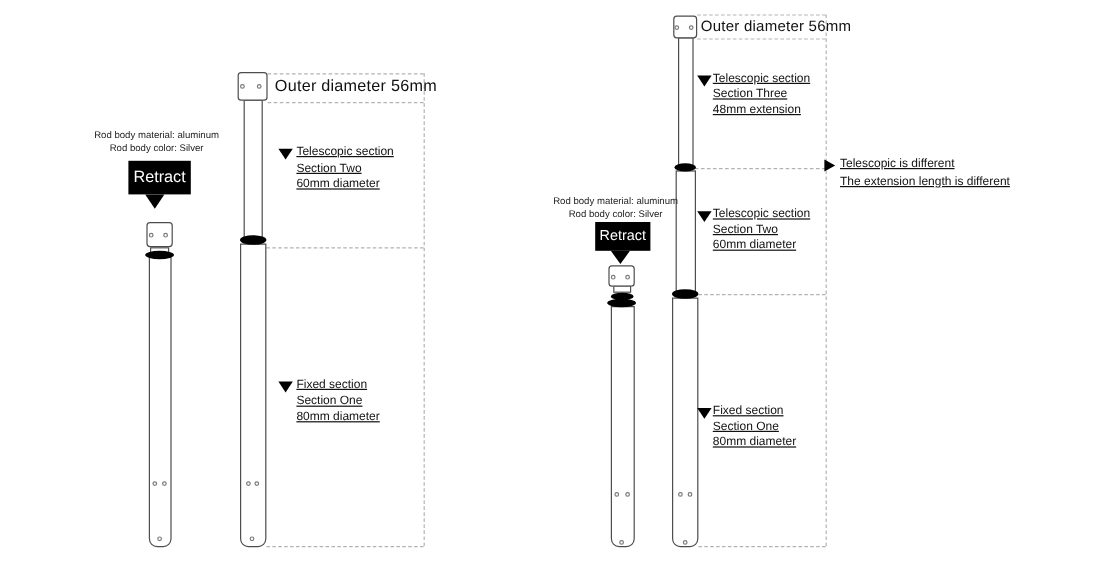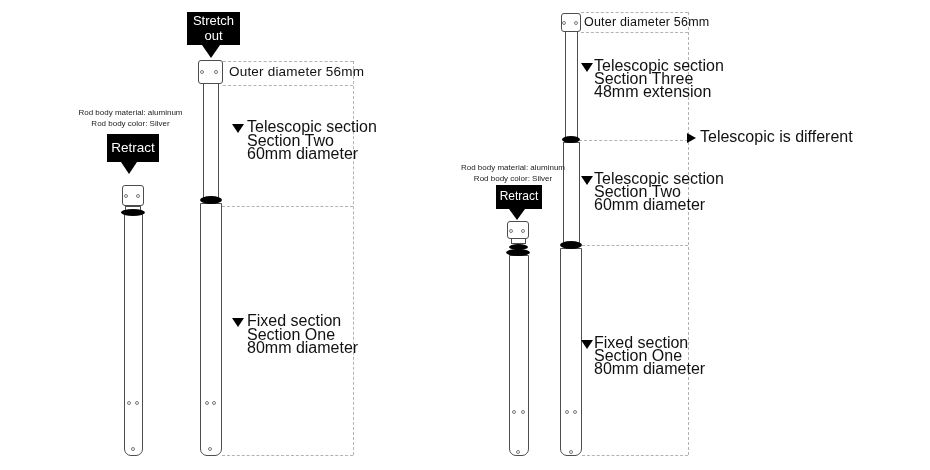--- a/index.html
+++ b/index.html
@@ -13,34 +13,29 @@
   .body{z-index:2;}
   .ring{z-index:3;}
   .band{position:absolute;background:#000;border-radius:50%;z-index:4;}
   .hole{position:absolute;width:4px;height:4px;border:1px solid #7a7a7a;border-radius:50%;background:#fff;box-sizing:border-box;z-index:5;}
   .dash-h{position:absolute;border-top:1px dashed #b3b3b3;height:0;z-index:0;}
   .dash-v{position:absolute;border-left:1px dashed #b3b3b3;width:0;z-index:0;}
   .callout{position:absolute;background:#000;color:#fff;text-align:center;z-index:6;}
   .callout .tail{position:absolute;top:100%;width:0;height:0;}
   .tri-down{position:absolute;width:0;height:0;border-left:6px solid transparent;border-right:6px solid transparent;border-top:9px solid #000;z-index:6;}
   .tri-right{position:absolute;width:0;height:0;border-top:5px solid transparent;border-bottom:5px solid transparent;border-left:9px solid #000;z-index:6;}
-  .ann{position:absolute;font-size:16px;line-height:13.5px;white-space:nowrap;z-index:6;}
+  .ann{position:absolute;font-size:10px;line-height:13.5px;white-space:nowrap;z-index:6;text-decoration:underline;}
   .note-small{position:absolute;font-size:8px;line-height:11px;text-align:center;color:#222;white-space:nowrap;z-index:6;}
   .od-label{position:absolute;font-size:13.5px;letter-spacing:0.2px;white-space:nowrap;z-index:6;}
 </style>
 </head>
 <body>
 
 <div id="stage">
 
-  <div class="callout" style="left:187px;top:12px;width:53px;height:32px;font-size:13px;line-height:15px;padding-top:1px;">
-    <div>Stretch</div>
-    <div>out</div>
-    <div class="tail" style="left:15px;border-left:9px solid transparent;border-right:9px solid transparent;border-top:13px solid #000;"></div>
-  </div>
 
   <div class="note-small" style="left:58px;top:107px;width:145px;">
     <div>Rod body material: aluminum</div>
     <div>Rod body color: Silver</div>
   </div>
 
   <div class="callout" style="left:107px;top:134px;width:52px;height:28px;font-size:13.5px;line-height:27px;">
     <div>Retract</div>
     <div class="tail" style="left:14px;border-left:8px solid transparent;border-right:8px solid transparent;border-top:12px solid #000;"></div>
   </div>
@@ -146,15 +141,16 @@
   <div class="tri-down" style="left:581px;top:340px;"></div>
   <div class="ann" style="left:594px;top:337px;line-height:12.8px;">
     <div>Fixed section</div>
     <div>Section One</div>
     <div>80mm diameter</div>
   </div>
 
   <div class="tri-right" style="left:687px;top:133px;"></div>
   <div class="ann" style="left:700px;top:130px;line-height:13.5px;">
     <div>Telescopic is different</div>
+    <div style="margin-top:1px;">The extension length is different</div>
   </div>
 
 </div>
 
 </body></html>

